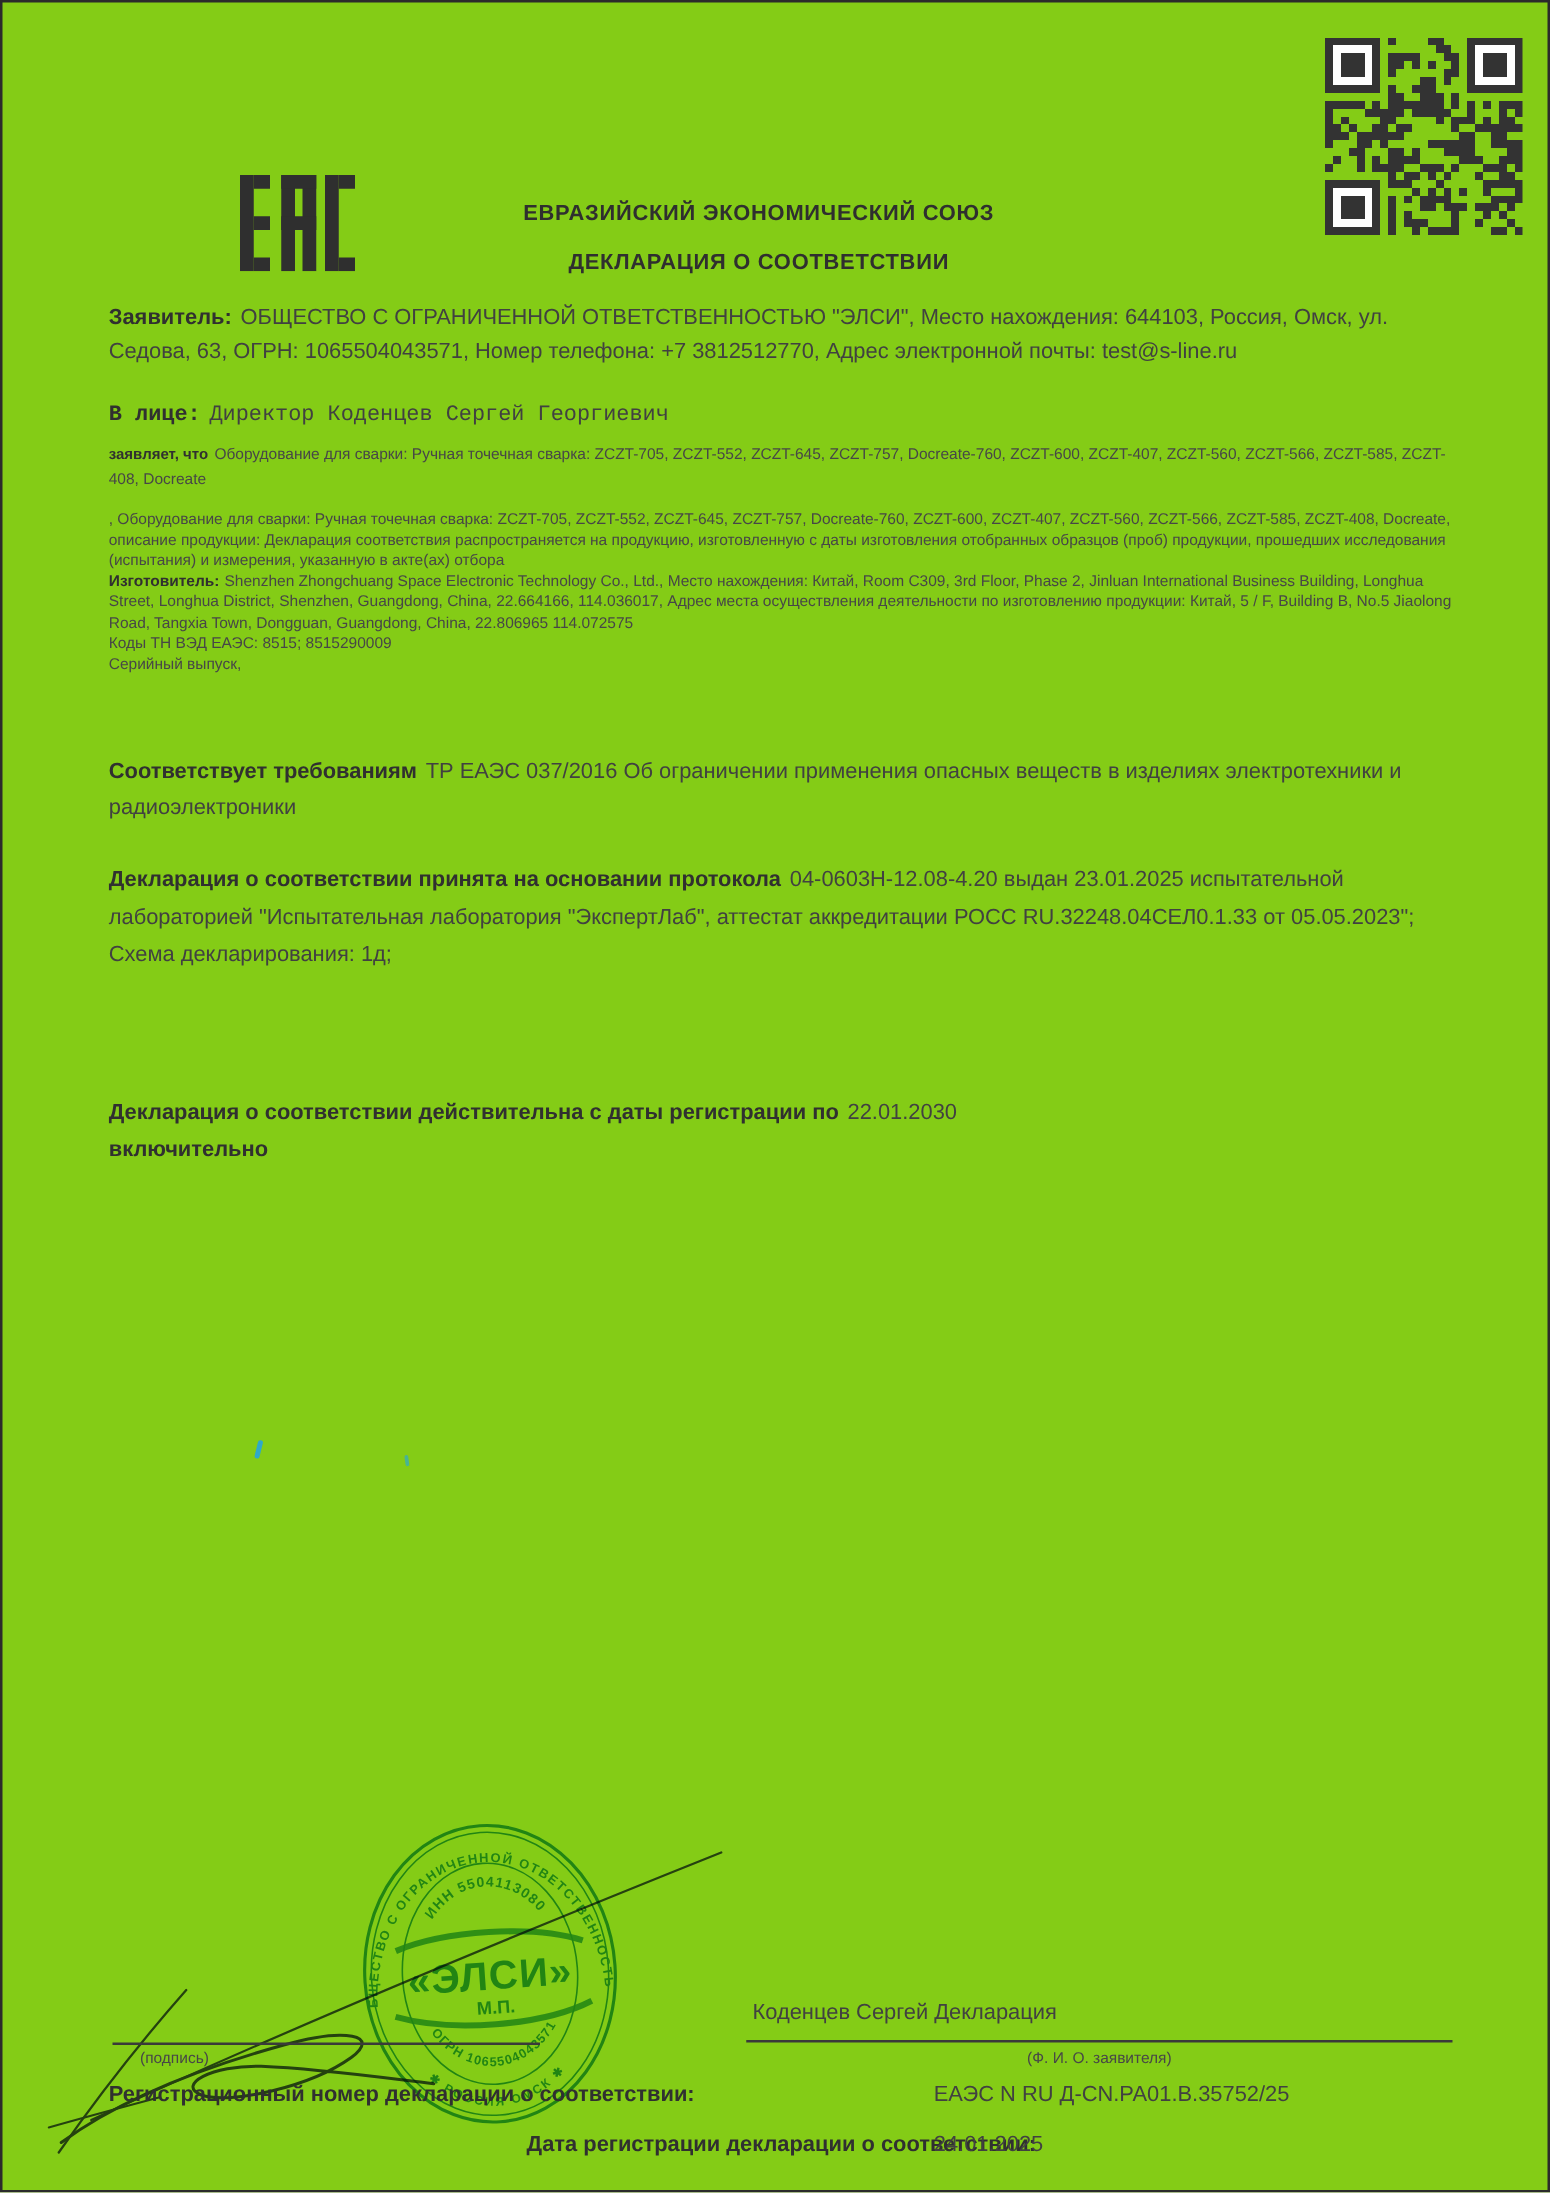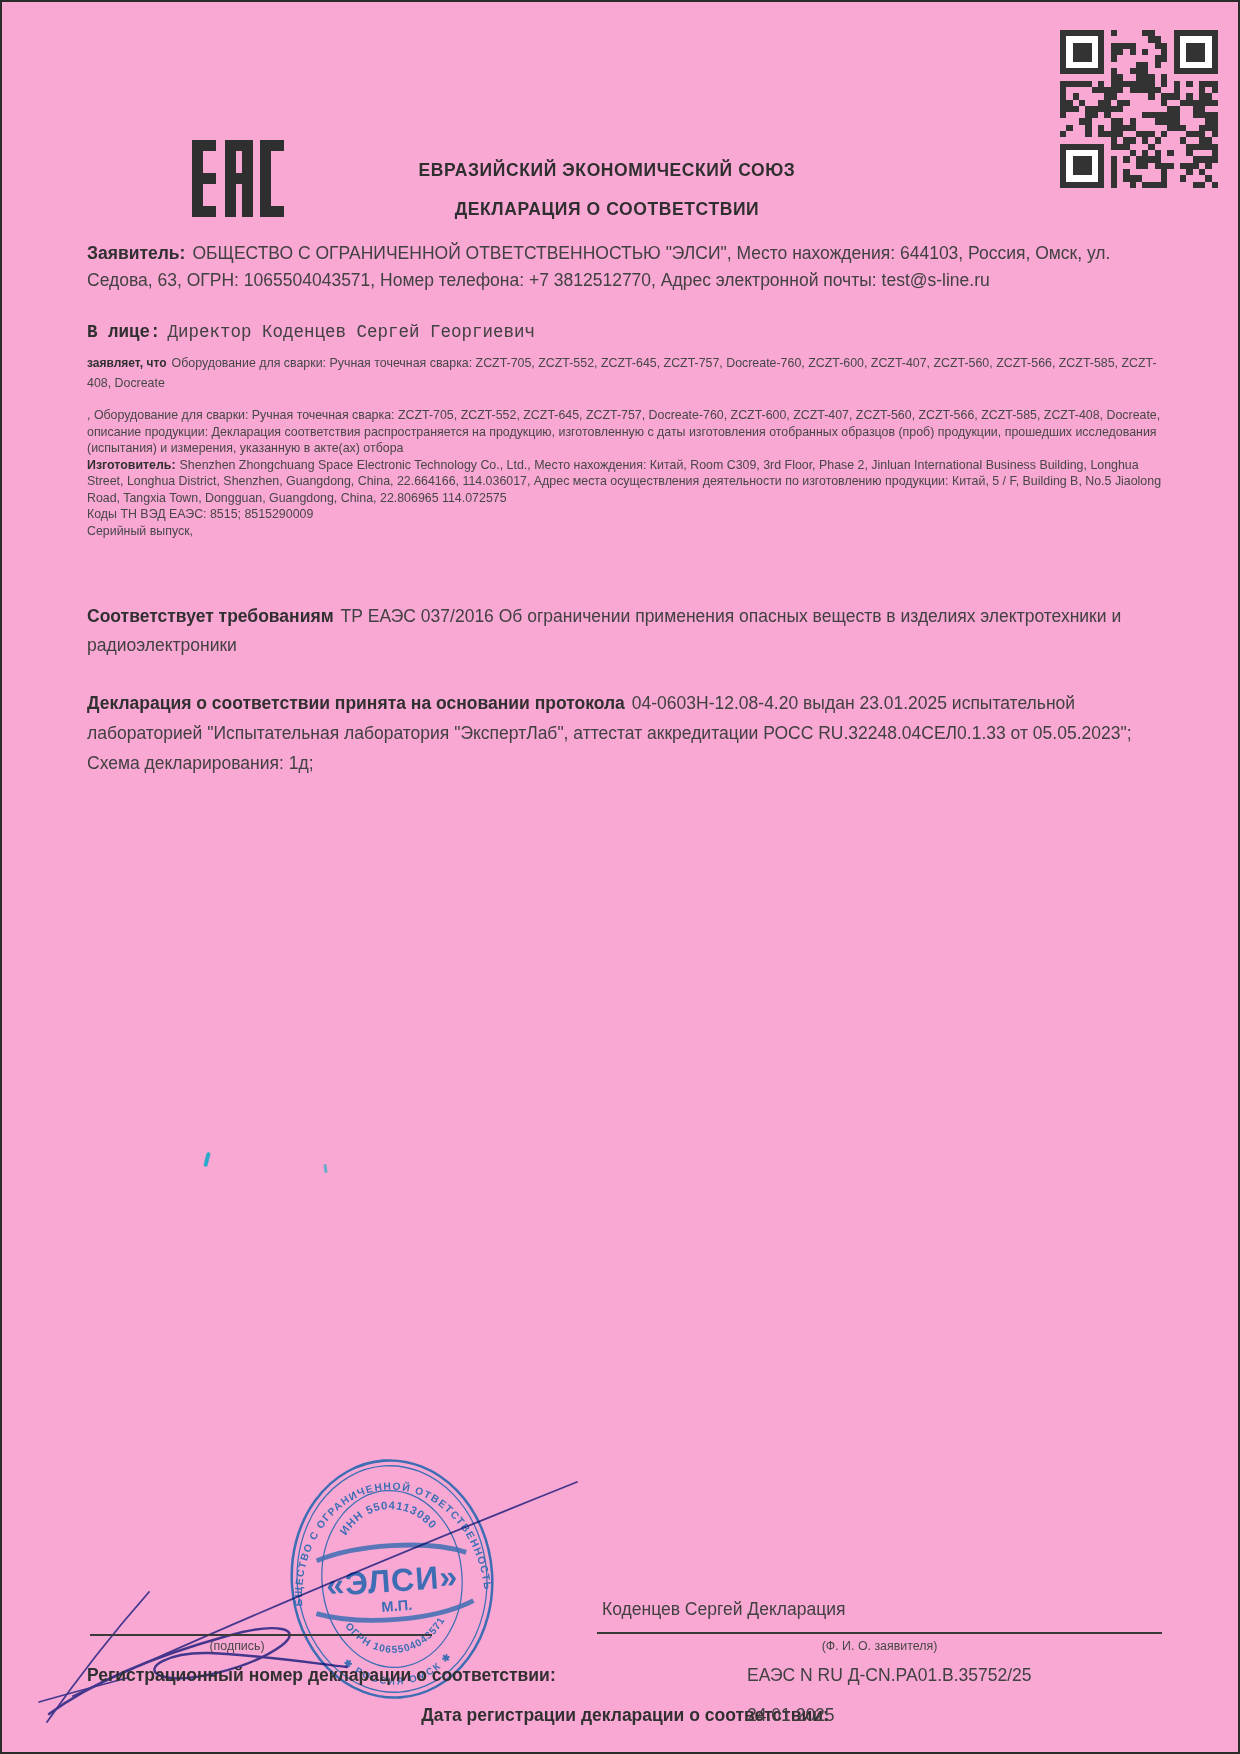--- a/index.html
+++ b/index.html
@@ -1,18 +1,18 @@
 <!DOCTYPE html>
 <html><head>
 <meta charset="utf-8">
 <style>
   html,body{margin:0;padding:0;background:#ffffff;}
   .page{
     position:relative; width:1236px; height:1750px;
-    border:2px solid #2b2b2b; background:#f9a8d4; overflow:hidden;
+    border:2px solid #2b2b2b; background:#84cc16; overflow:hidden;
     font-family:"Liberation Sans", sans-serif; color:#414141;
   }
   .abs{position:absolute;}
   b,.b{color:#303030;}
   .title{left:0;width:1210px;text-align:center;font-weight:bold;color:#2f2f2f;
          font-size:17.5px;letter-spacing:.6px;}
   .para{left:85px;width:1076px;font-size:17.5px;line-height:27px;}
   .lbl{margin-right:7px;}
   .small{font-size:12.4px;line-height:16.5px;color:#474747;}
   .declare-lbl{font-size:12px;margin-right:5px;}
@@ -304,20 +304,24 @@
 
   <div class="abs para" style="top:600px;line-height:29px;">
     <b class="lbl">Соответствует требованиям</b><span>ТР ЕАЭС 037/2016 Об ограничении применения опасных веществ в изделиях электротехники и радиоэлектроники</span>
   </div>
 
   <div class="abs para" style="top:686px;line-height:30px;">
     <b class="lbl">Декларация о соответствии принята на основании протокола</b><span>04-0603Н-12.08-4.20 выдан 23.01.2025  испытательной лабораторией "Испытательная лаборатория "ЭкспертЛаб", аттестат аккредитации РОСС RU.32248.04СЕЛ0.1.33 от 05.05.2023"; Схема декларирования: 1д;</span>
   </div>
 
 
+  <div class="abs para" style="top:872px;line-height:30px;">
+    <b class="lbl">Декларация о соответствии действительна с даты регистрации по</b><span>22.01.2030</span><br>
+    <b>включительно</b>
+  </div>
 
   <div class="abs artifact" style="left:203px;top:1150px;width:4px;height:15px;transform:rotate(14deg);"></div>
   <div class="abs artifact" style="left:322px;top:1162px;width:3px;height:9px;transform:rotate(-8deg);opacity:.7;"></div>
 
   <svg class="abs sig-wrap" style="left:35px;top:1462px;" width="580" height="260" viewBox="0 0 580 260">
     <g fill="none" stroke="#3c49a4" stroke-width="2.4" stroke-linecap="round" opacity="0.95">
       <path d="M 12 250 C 60 215 125 190 190 172 C 240 158 268 164 244 182 C 212 205 148 220 124 212 C 104 204 132 188 172 189 C 220 191 268 198 310 203"></path>
       <path d="M 36 232 C 180 165 360 90 540 18" stroke-width="1.8"></path>
       <path d="M 10 258 C 40 215 75 170 112 128" stroke-width="1.8"></path>
       <path d="M 2 238 C 30 230 60 222 90 214" stroke-width="1.6"></path>
@@ -350,21 +354,21 @@
       </text>
       <text font-size="10.5" font-weight="bold" letter-spacing="1">
         <textPath href="#st-ogrn" startOffset="50%" text-anchor="middle">ОГРН 1065504043571</textPath>
       </text>
       <text x="110" y="143" text-anchor="middle" font-size="33" font-weight="bold" letter-spacing="1">«ЭЛСИ»</text>
       <text x="113" y="163" text-anchor="middle" font-size="15" font-weight="bold">М.П.</text>
     </g>
   </svg>
 
   <div class="abs hline" style="left:88px;top:1632px;width:342px;"></div>
-  <div class="abs caption" style="left:110px;top:1637px;width:250px;text-align:center;">(подпись)</div>
+  <div class="abs caption" style="left:110px;top:1637px;width:250px;text-align:left;">(подпись)</div>
 
   <div class="abs" style="left:600px;top:1597px;font-size:17.5px;">Коденцев Сергей Декларация</div>
   <div class="abs hline" style="left:595px;top:1630px;width:565px;"></div>
   <div class="abs caption" style="left:595px;top:1637px;width:565px;text-align:center;">(Ф. И. О. заявителя)</div>
 
   <div class="abs regrow" style="top:1663px;">
     <b>Регистрационный номер декларации о соответствии:</b>
     <span class="val">ЕАЭС N RU Д-CN.РА01.В.35752/25</span>
   </div>
   <div class="abs regrow" style="top:1703px;text-align:center;">

